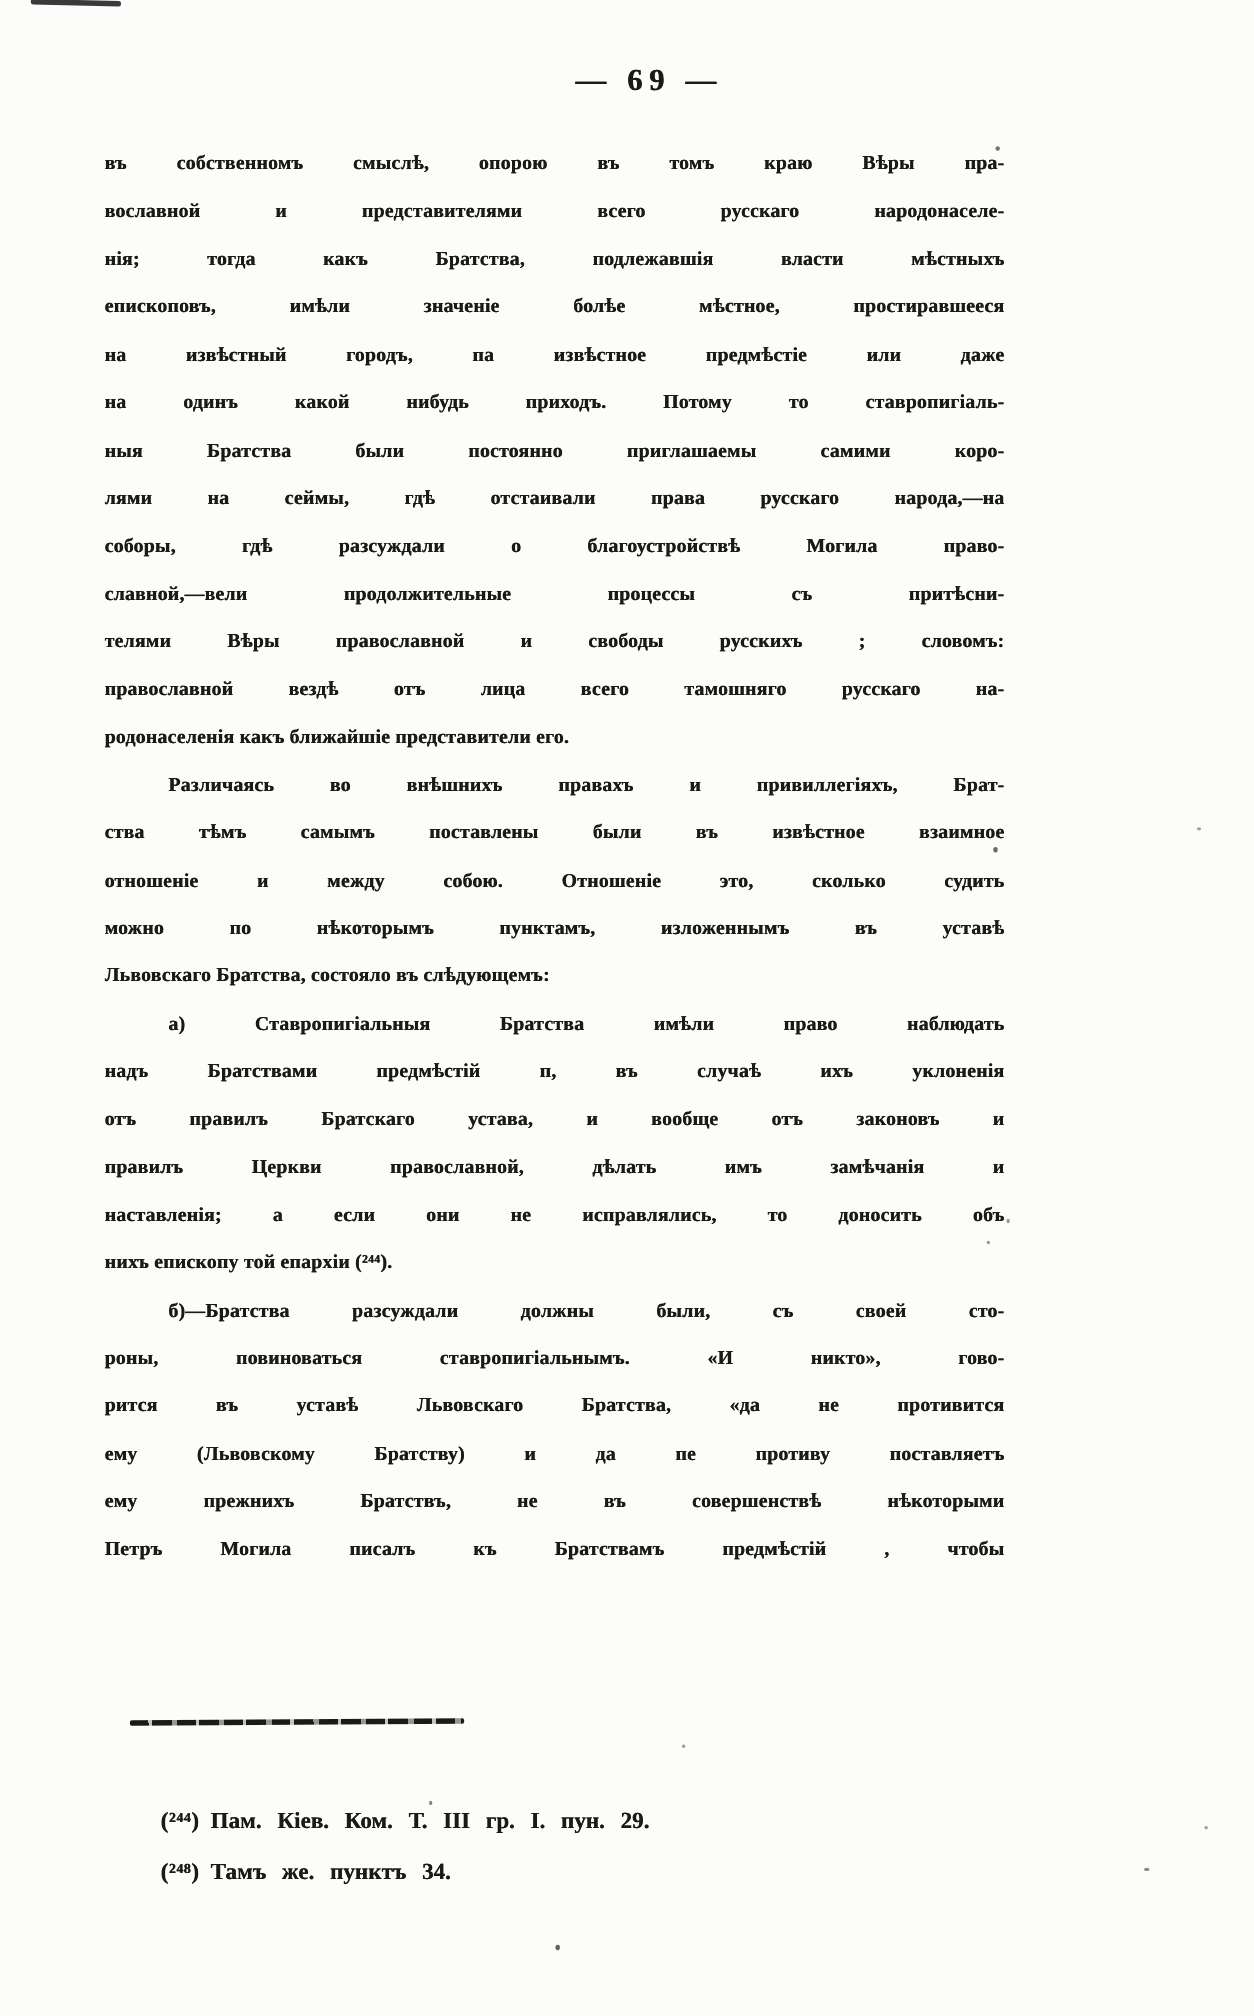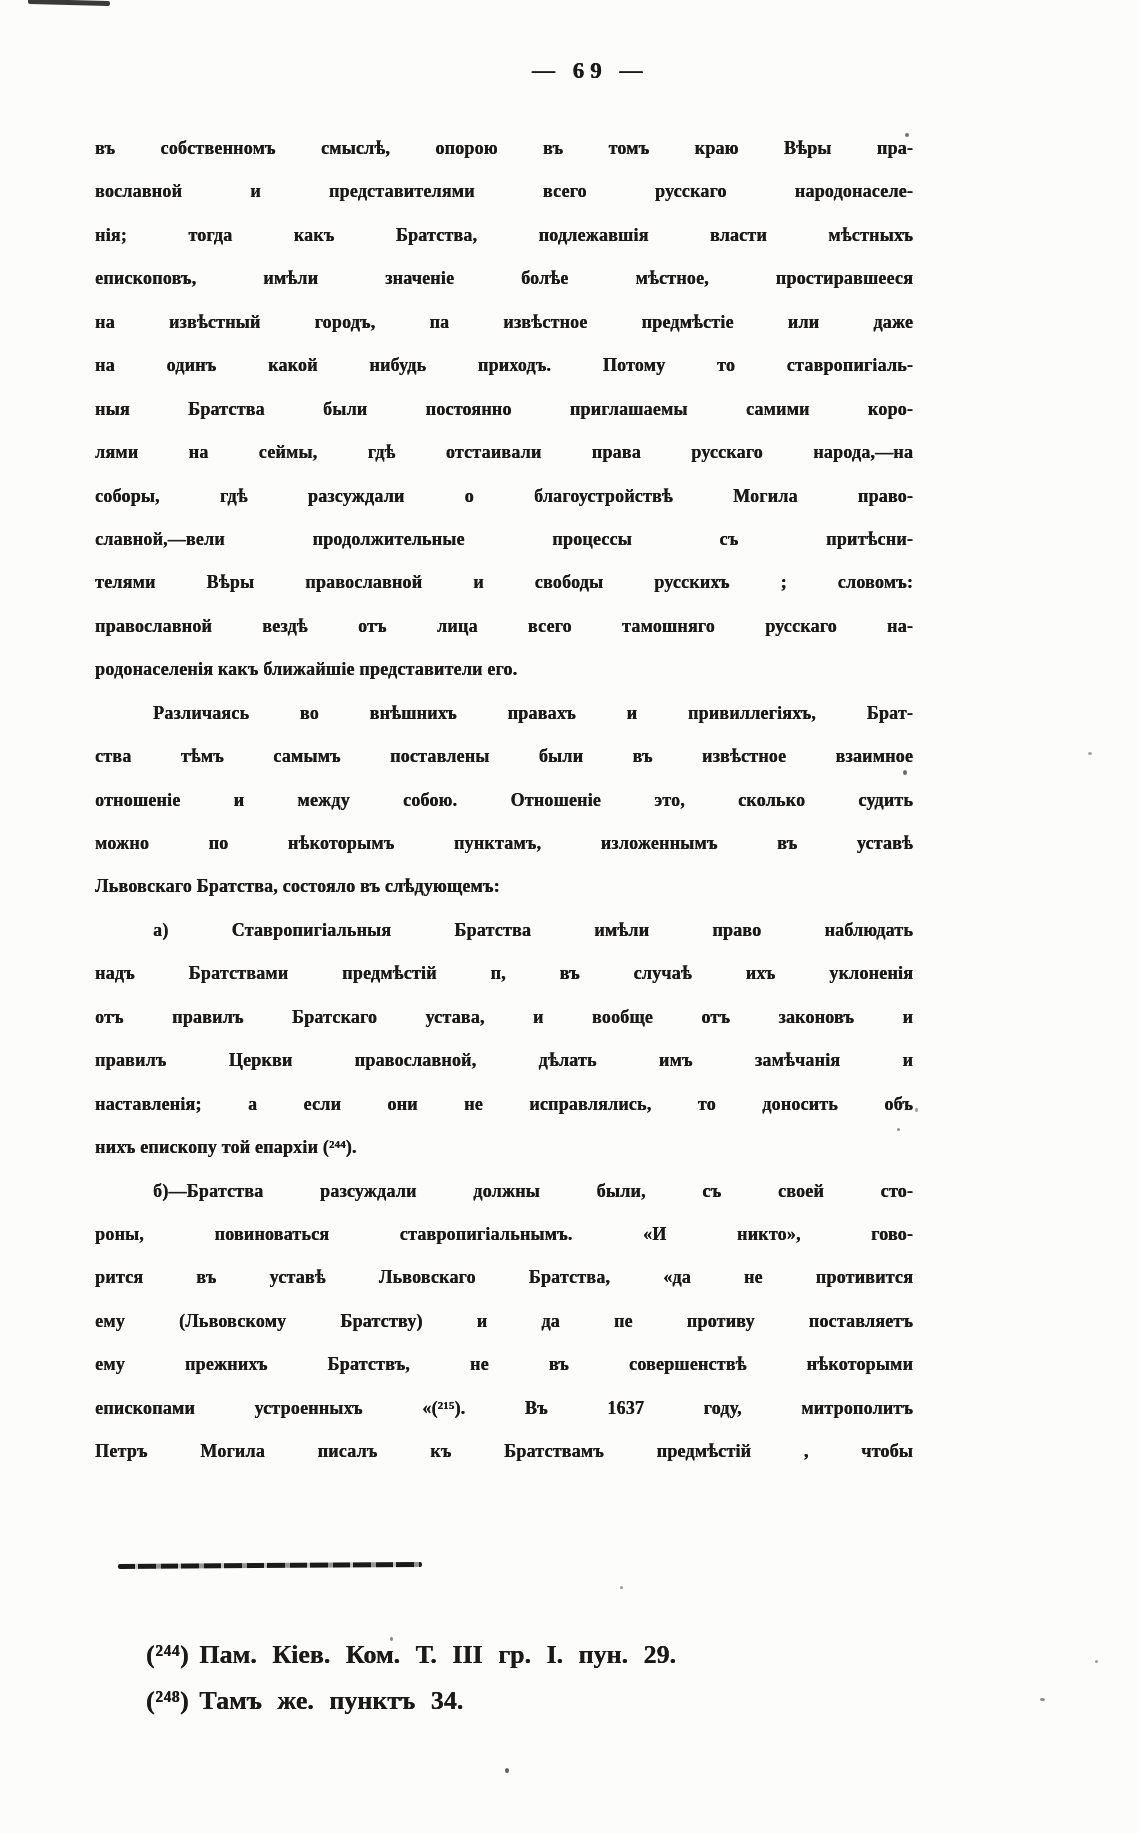--- a/index.html
+++ b/index.html
@@ -11,21 +11,21 @@
     font-family: "Liberation Serif", serif;
     color: #1b1a18;
   }
   .page {
     position: absolute; inset: 0;
   }
   .page-header {
     position: absolute;
     top: 58px; left: 440px; width: 300px;
     text-align: center;
-    font-size: 23px;
+    font-size: 28px;
     font-weight: bold;
     letter-spacing: 6px;
     text-shadow: 0.4px 0 0 currentColor;
   }
   .body-text {
     position: absolute;
     top: 127px; left: 95px; width: 818px;
     font-size: 18px;
     font-weight: bold;
     line-height: 43.45px;
@@ -45,21 +45,21 @@
     top: 1563px; left: 118px; width: 304px; height: 5px;
     background: repeating-linear-gradient(90deg,
       #1a1a18 0 17px, rgba(26,26,24,0.25) 17px 20px,
       #1a1a18 20px 38px, rgba(26,26,24,0.45) 38px 43px);
     border-radius: 2px;
     transform: rotate(-0.35deg);
   }
   .footnotes {
     position: absolute;
     top: 1632px; left: 146px; width: 720px;
-    font-size: 26px;
+    font-size: 21px;
     font-weight: bold;
     line-height: 46px;
     text-shadow: 0.3px 0 0 currentColor;
     word-spacing: 9px;
   }
   .fn-marker { margin-right: 10px; letter-spacing: 0.5px; }
   .smudge {
     position: absolute;
     top: 0; left: 28px; width: 82px; height: 5px;
     background: #171717;
@@ -115,21 +115,20 @@
     <div class="line">надъ Братствами предмѣстій п, въ случаѣ ихъ уклоненія</div>
     <div class="line">отъ правилъ Братскаго устава, и вообще отъ законовъ и</div>
     <div class="line">правилъ Церкви православной, дѣлать имъ замѣчанія и</div>
     <div class="line">наставленія; а если они не исправлялись, то доносить объ</div>
     <div class="line noj">нихъ епископу той епархіи (²⁴⁴).</div>
     <div class="line ind">б)—Братства разсуждали должны были, съ своей сто-</div>
     <div class="line">роны, повиноваться ставропигіальнымъ. «И никто», гово-</div>
     <div class="line">рится въ уставѣ Львовскаго Братства, «да не противится</div>
     <div class="line">ему (Львовскому Братству) и да пе противу поставляетъ</div>
     <div class="line">ему прежнихъ Братствъ, не въ совершенствѣ нѣкоторыми</div>
-    <div class="line">епископами устроенныхъ «(²¹⁵). Въ 1637 году, митрополитъ</div>
     <div class="line">Петръ Могила писалъ къ Братствамъ предмѣстій , чтобы</div>
   </div>
 
   <div class="sep"></div>
 
   <div class="footnotes">
     <div class="footnote">
       <span class="fn-marker">(²⁴⁴)</span><span>Пам. Кіев. Ком. Т. III гр. I. пун. 29.</span>
     </div>
     <div class="footnote">

